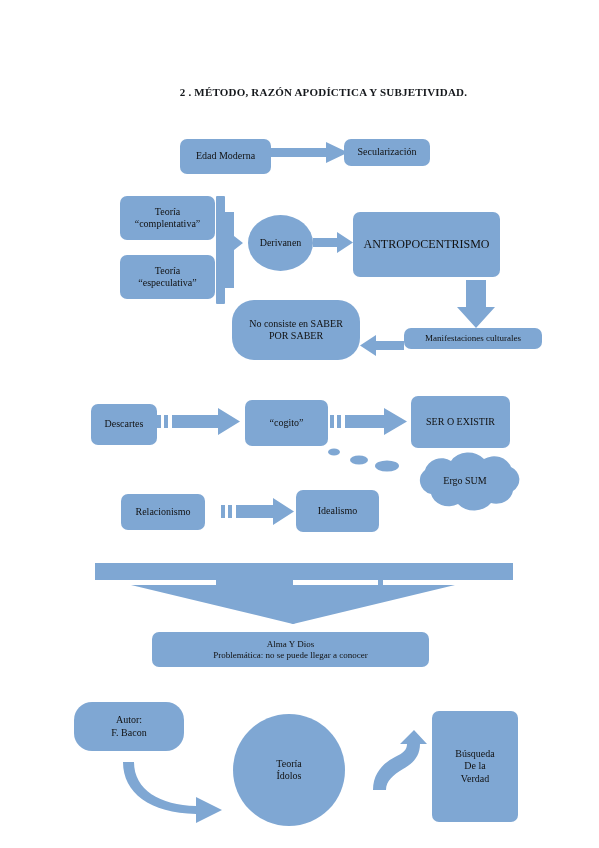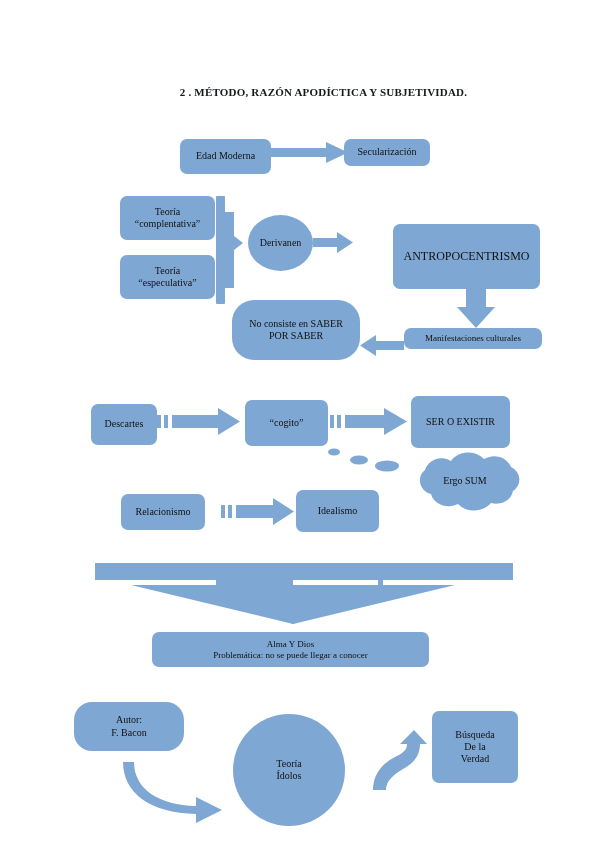--- a/index.html
+++ b/index.html
@@ -138,21 +138,21 @@
   <div class="node rbox t10" style="left:120px;top:255px;width:95px;height:44px;flex-direction:column;">
     <span>Teoría</span>
     <span>“especulativa”</span>
   </div>
 
   <div class="node ell t10" style="left:248px;top:215px;width:65px;height:56px;flex-direction:row;">
     <span>Derivan</span>
     <span>en</span>
   </div>
 
-  <div class="node rbox t12" style="left:353px;top:224px;width:147px;height:65px;margin-left:40px;">
+  <div class="node rbox t12" style="left:353px;top:212px;width:147px;height:65px;">
     <span>ANTROPOCENTRISMO</span>
   </div>
 
   <div class="node rbox t9" style="left:404px;top:328px;width:138px;height:21px;">
     <span>Manifestaciones culturales</span>
   </div>
 
   <div class="node rbox t10" style="left:232px;top:300px;width:128px;height:60px;flex-direction:column;border-radius:22px;">
     <span>No consiste en SABER</span>
     <span>POR SABER</span>
@@ -190,19 +190,19 @@
   <div class="node rbox t10" style="left:74px;top:702px;width:110px;height:49px;flex-direction:column;border-radius:18px;">
     <span>Autor:</span>
     <span>F. Bacon</span>
   </div>
 
   <div class="node circ t10" style="left:233px;top:714px;width:112px;height:112px;flex-direction:column;">
     <span>Teoría</span>
     <span>Ídolos</span>
   </div>
 
-  <div class="node rbox t10" style="left:432px;top:711px;width:86px;height:72px;flex-direction:column;">
+  <div class="node rbox t10" style="left:432px;top:711px;width:86px;height:111px;flex-direction:column;">
     <span>Búsqueda</span>
     <span>De la</span>
     <span>Verdad</span>
   </div>
 
 </div>
 
 </body></html>

